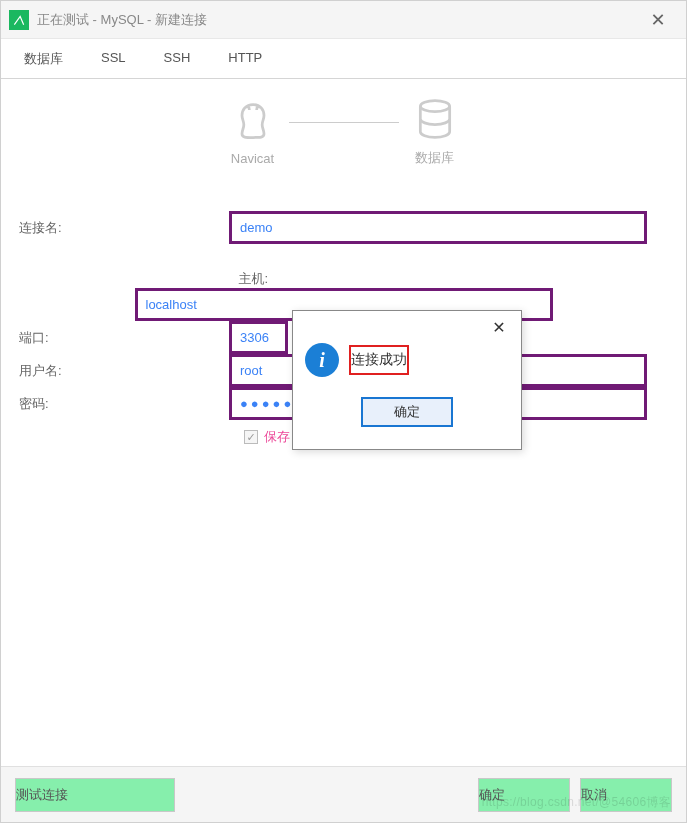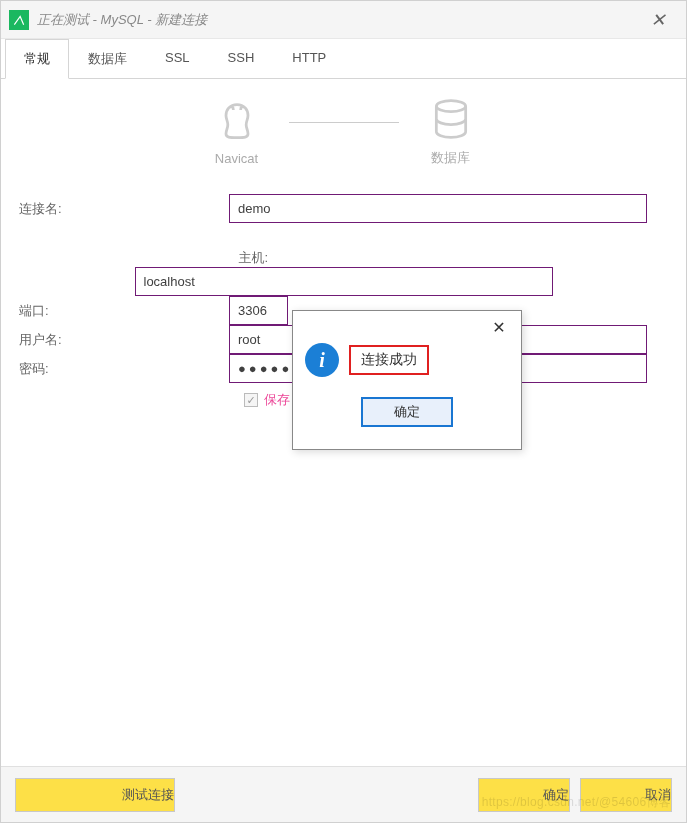--- a/index.html
+++ b/index.html
@@ -1,58 +1,58 @@
 <!DOCTYPE html>
 <html><head>
   <meta charset="utf-8">
   <style>
     * { box-sizing: border-box; margin: 0; padding: 0; font-family: "Microsoft YaHei", sans-serif; }
     body { width: 687px; height: 823px; background: #f0f0f0; position: relative; overflow: hidden; }
     
     .window { width: 687px; height: 823px; background: #fff; border: 1px solid #d0d0d0; display: flex; flex-direction: column; }
     
-    .titlebar { height: 38px; background: #f5f5f5; display: flex; align-items: center; padding: 0 8px; border-bottom: 1px solid #e8e8e8; font-style: italic; }
+    .titlebar { height: 38px; background: #f5f5f5; display: flex; align-items: center; padding: 0 8px; border-bottom: 1px solid #e8e8e8; }
     .titlebar-icon { width: 20px; height: 20px; background: #1bb860; display: flex; align-items: center; justify-content: center; margin-right: 8px; }
     .titlebar-icon svg { width: 14px; height: 14px; }
     .titlebar-text { color: #888; font-size: 13px; flex: 1; }
     .titlebar-close { width: 40px; height: 30px; display: flex; align-items: center; justify-content: center; color: #666; font-size: 18px; cursor: pointer; }
     
     .tabs { display: flex; border-bottom: 1px solid #d5d5d5; background: #fff; padding-left: 4px; }
     .tab { padding: 10px 18px; font-size: 13px; color: #555; cursor: pointer; border: 1px solid transparent; border-bottom: none; }
     .tab.active { border: 1px solid #d5d5d5; border-bottom: 1px solid #fff; margin-bottom: -1px; background: #fff; color: #333; }
     
     .content { flex: 1; padding: 18px 18px 0 18px; position: relative; }
     
-    .hero { display: flex; align-items: center; justify-content: center; gap: 30px; margin-bottom: 27px; }
+    .hero { display: flex; align-items: center; justify-content: center; gap: 14px; margin-bottom: 44px; }
     .hero-item { display: flex; flex-direction: column; align-items: center; gap: 8px; }
     .hero-label { color: #aaa; font-size: 13px; }
     .hero-line { width: 110px; height: 1px; background: #ccc; margin-bottom: 20px; }
     
     .form-row { display: flex; align-items: center; }
     .form-label { width: 210px; font-size: 13px; color: #666; }
-    .form-input { border: 1px solid #701a75; padding: 6px 8px; font-size: 13px; color: #404040; background: #fff; }
+    .form-input { border: 3px solid #701a75; padding: 6px 8px; font-size: 13px; color: #3b82f6; background: #fff; }
     .form-input.full { width: 418px; }
     .form-input.small { width: 59px; }
     .form-row.spaced { margin-top: 26px; flex-direction: column; }
     
     .checkbox-row { display: flex; align-items: center; margin-left: 225px; margin-top: 8px; }
     .checkbox { width: 14px; height: 14px; border: 1px solid #bbb; background: #f5f5f5; margin-right: 6px; display: flex; align-items: center; justify-content: center; color: #999; font-size: 11px; }
     .checkbox-label { font-size: 13px; color: #ec4899; }
     
     .footer { height: 56px; border-top: 1px solid #e0e0e0; display: flex; align-items: center; padding: 0 14px; background: #f5f5f5; }
     .footer-spacer { flex: 1; }
-    .btn { padding: 7px 0; width: 92px; text-align: right; font-size: 13px; color: #555; background: #fde047; border: 1px solid #c8c8c8; cursor: pointer; margin-left: 10px; }
+    .btn { padding: 7px 0; width: 92px; text-align: left; font-size: 13px; color: #555; background: #86efac; border: 1px solid #c8c8c8; cursor: pointer; margin-left: 10px; }
     .btn.test { width: 160px; margin-left: 0; }
     
     .modal { position: absolute; left: 292px; top: 310px; width: 230px; height: 140px; background: #fff; border: 1px solid #888; box-shadow: 2px 2px 8px rgba(0,0,0,0.15); }
     .modal-header { height: 32px; display: flex; align-items: center; justify-content: flex-end; padding: 0 10px; }
     .modal-close { font-size: 16px; color: #333; cursor: pointer; width: 24px; text-align: center; }
     .modal-body { display: flex; align-items: center; padding: 0 12px 8px 12px; gap: 10px; }
     .info-icon { width: 34px; height: 34px; border-radius: 50%; background: #1b7fd6; display: flex; align-items: center; justify-content: center; color: #fff; font-weight: bold; font-size: 20px; font-family: Georgia, serif; font-style: italic; }
-    .modal-msg { border: 2px solid #e02020; padding: 4px 10px; font-size: 14px; color: #333; }
+    .modal-msg { border: 2px solid #e02020; padding: 4px 0; font-size: 14px; color: #333; }
     .modal-footer { display: flex; justify-content: center; padding: 12px 0 0 0; }
     .modal-btn { width: 92px; padding: 4px 0; text-align: center; border: 2px solid #1976d2; background: #e8f0fb; font-size: 13px; color: #333; cursor: pointer; }
     
     .watermark { position: absolute; right: 16px; bottom: 12px; font-size: 12px; color: rgba(0,0,0,0.12); letter-spacing: 0.3px; }
   </style>
 </head>
 <body>
 
 <div class="window">
 
@@ -60,21 +60,20 @@
     <div class="titlebar-icon">
       <svg viewBox="0 0 24 24" fill="none" stroke="#fff" stroke-width="2">
         <path d="M4 20 L14 6 L20 20"></path>
       </svg>
     </div>
     <div class="titlebar-text">正在测试 - MySQL - 新建连接</div>
     <div class="titlebar-close">✕</div>
   </div>
 
   <div class="tabs">
-    <div class="tab active">常规</div>
     <div class="tab">数据库</div>
     <div class="tab">SSL</div>
     <div class="tab">SSH</div>
     <div class="tab">HTTP</div>
   </div>
 
   <div class="content">
 
     <div class="hero">
       <div class="hero-item">

